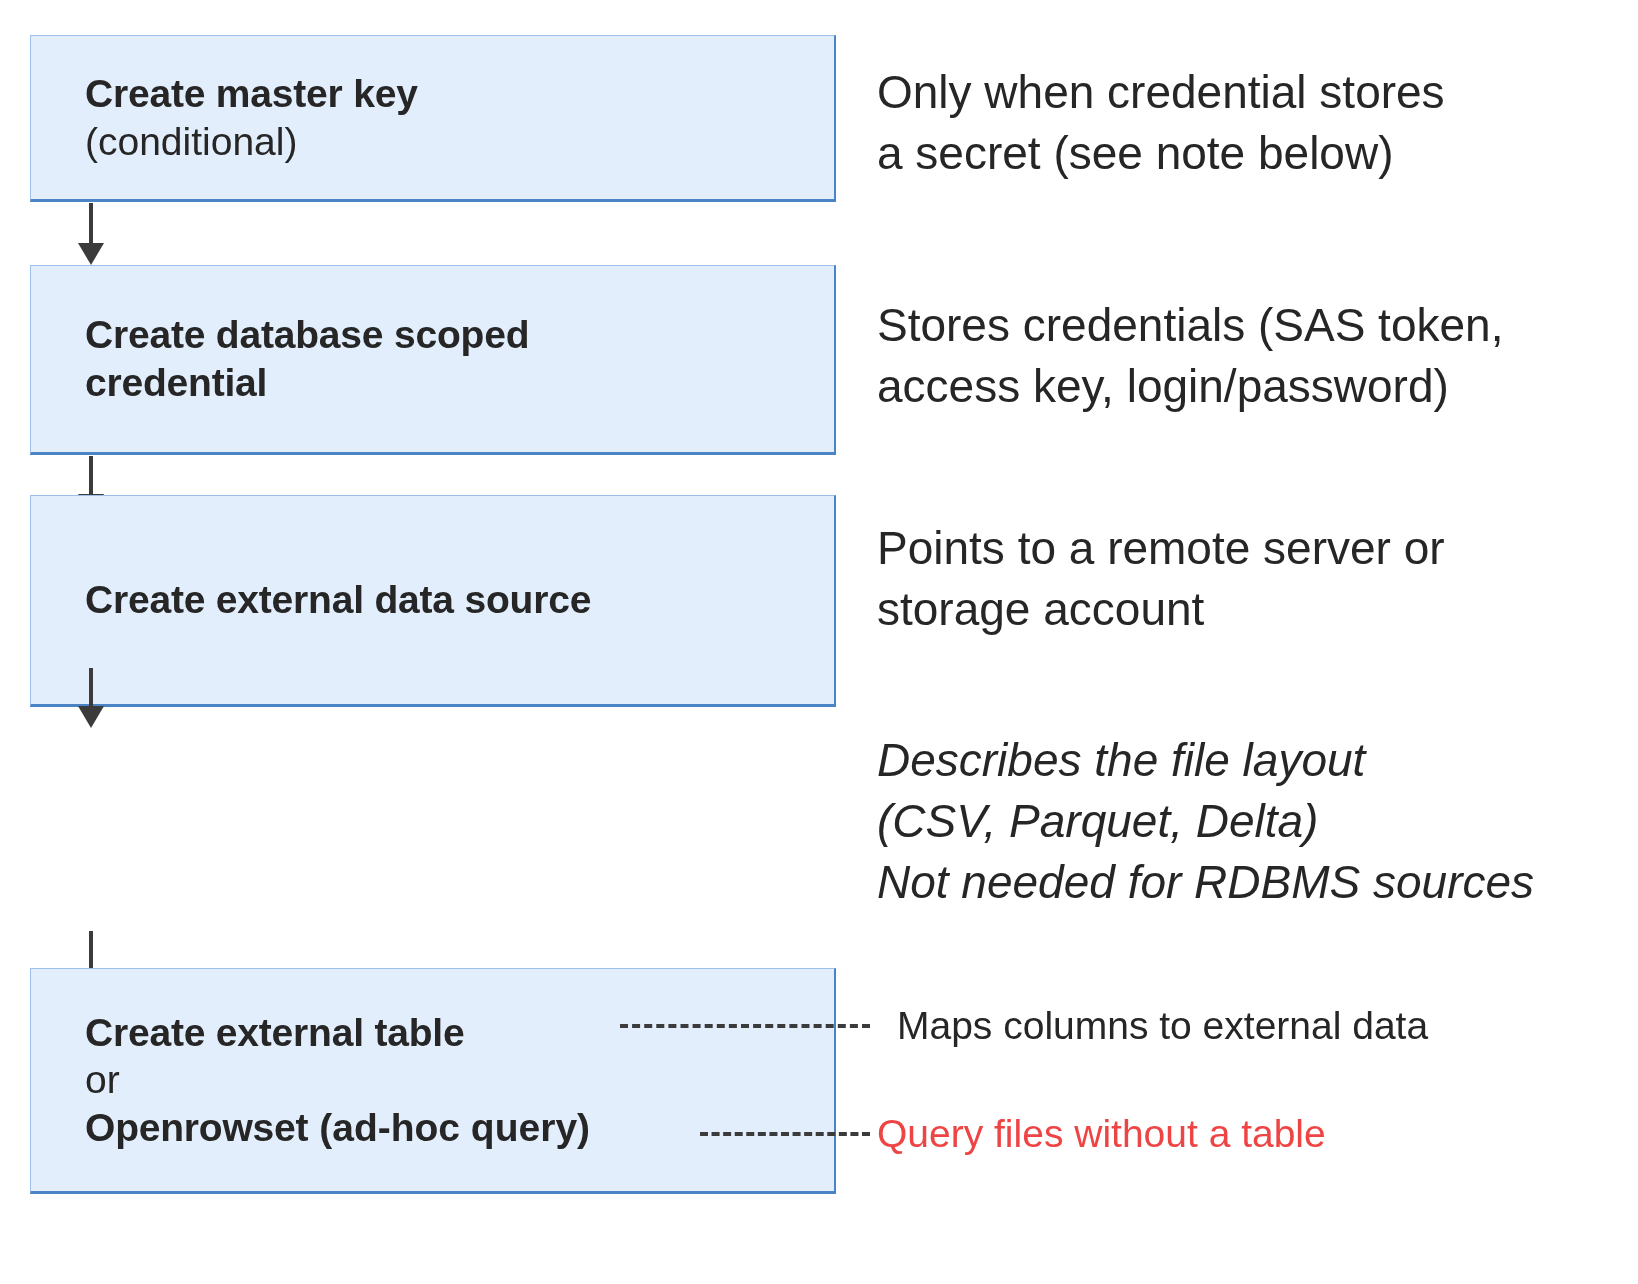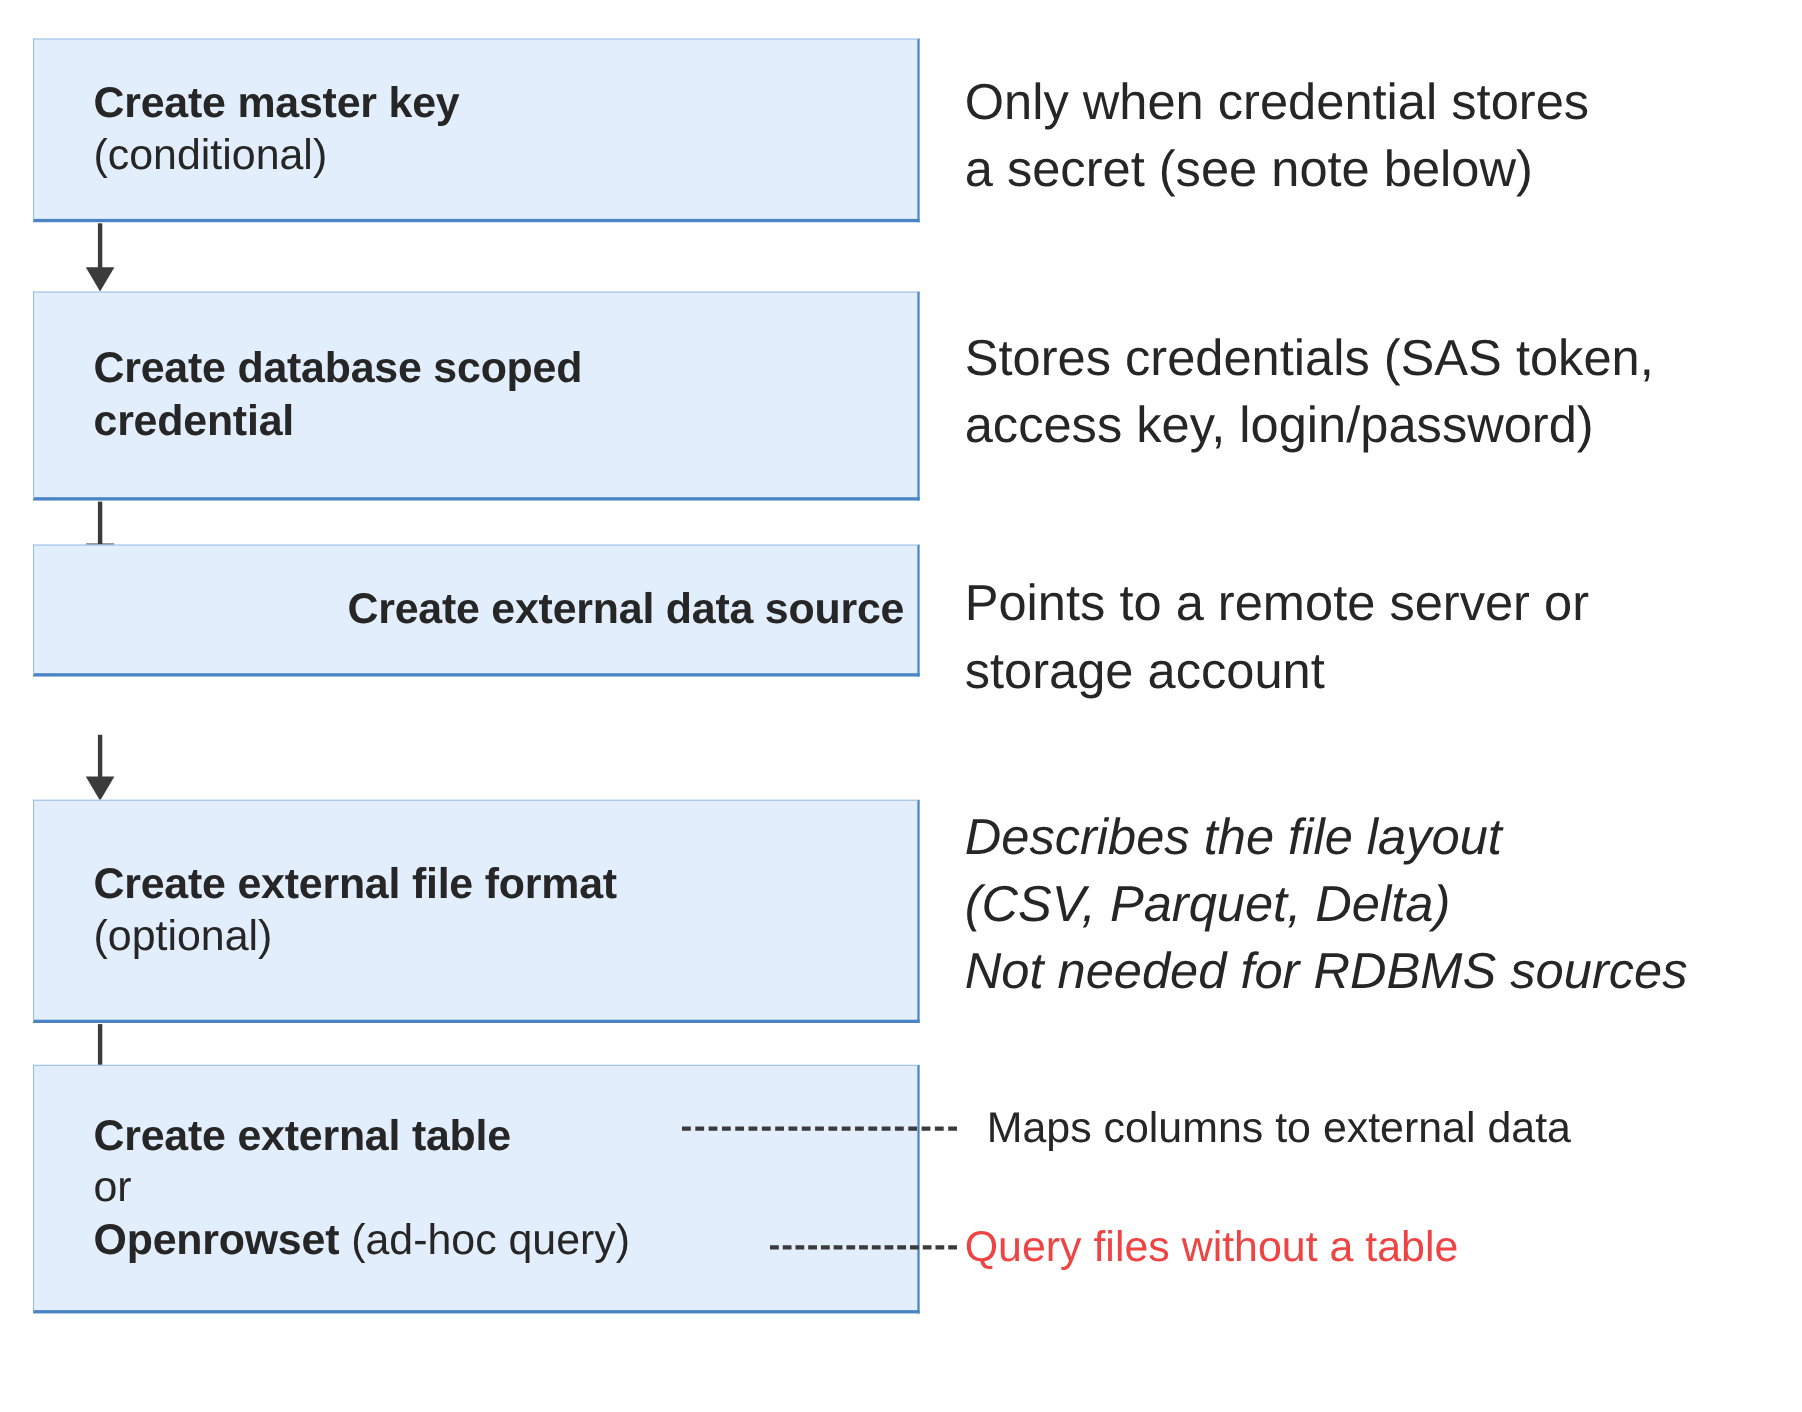--- a/index.html
+++ b/index.html
@@ -49,21 +49,21 @@
   .step-sub {
     font-size: 39px;
     font-weight: normal;
     line-height: 1.22;
     color: #262626;
   }
 
   
   #box-1 { top: 35px;   height: 167px; }
   #box-2 { top: 265px;  height: 190px; }
-  #box-3 { top: 495px;  height: 120px; align-items: flex-end; }
+  #box-3 { top: 495px;  height: 212px; }
   #box-4 { top: 727px;  height: 203px; }
   #box-5 { top: 968px;  height: 226px; }
 
   
   .desc {
     position: absolute;
     left: 877px;
     font-size: 46px;
     font-weight: normal;
     line-height: 1.33;
@@ -120,21 +120,21 @@
   
   .dash-link {
     position: absolute;
     height: 0;
     border-top: 4px dashed #3b3b3b;
   }
   #dash-1 { left: 620px; top: 1024px; width: 250px; }
   #dash-2 { left: 700px; top: 1132px; width: 170px; }
 
   .b { font-weight: bold; }
-  .n { font-weight: normal; }
+  .n { font-weight: bold; }
 </style>
 </head>
 <body>
 
 <div id="canvas">
 
   <div class="step-box" id="box-1">
     <div class="step-title">Create master key</div>
     <div class="step-sub">(conditional)</div>
   </div>
@@ -162,24 +162,20 @@
     <div class="step-title">Create external data source</div>
   </div>
   <div class="desc" id="desc-3">Points to a remote server or
 storage account</div>
 
   <div class="arrow" id="arrow-3">
     <div class="shaft"></div>
       <div class="head"></div>
   </div>
 
-  <div class="step-box" id="box-4">
-    <div class="step-title">Create external file format</div>
-    <div class="step-sub">(optional)</div>
-  </div>
   <div class="desc" id="desc-4">Describes the file layout
 (CSV, Parquet, Delta)
 Not needed for RDBMS sources</div>
 
   <div class="arrow" id="arrow-4">
     <div class="shaft"></div>
       <div class="head"></div>
   </div>
 
   <div class="step-box" id="box-5">

